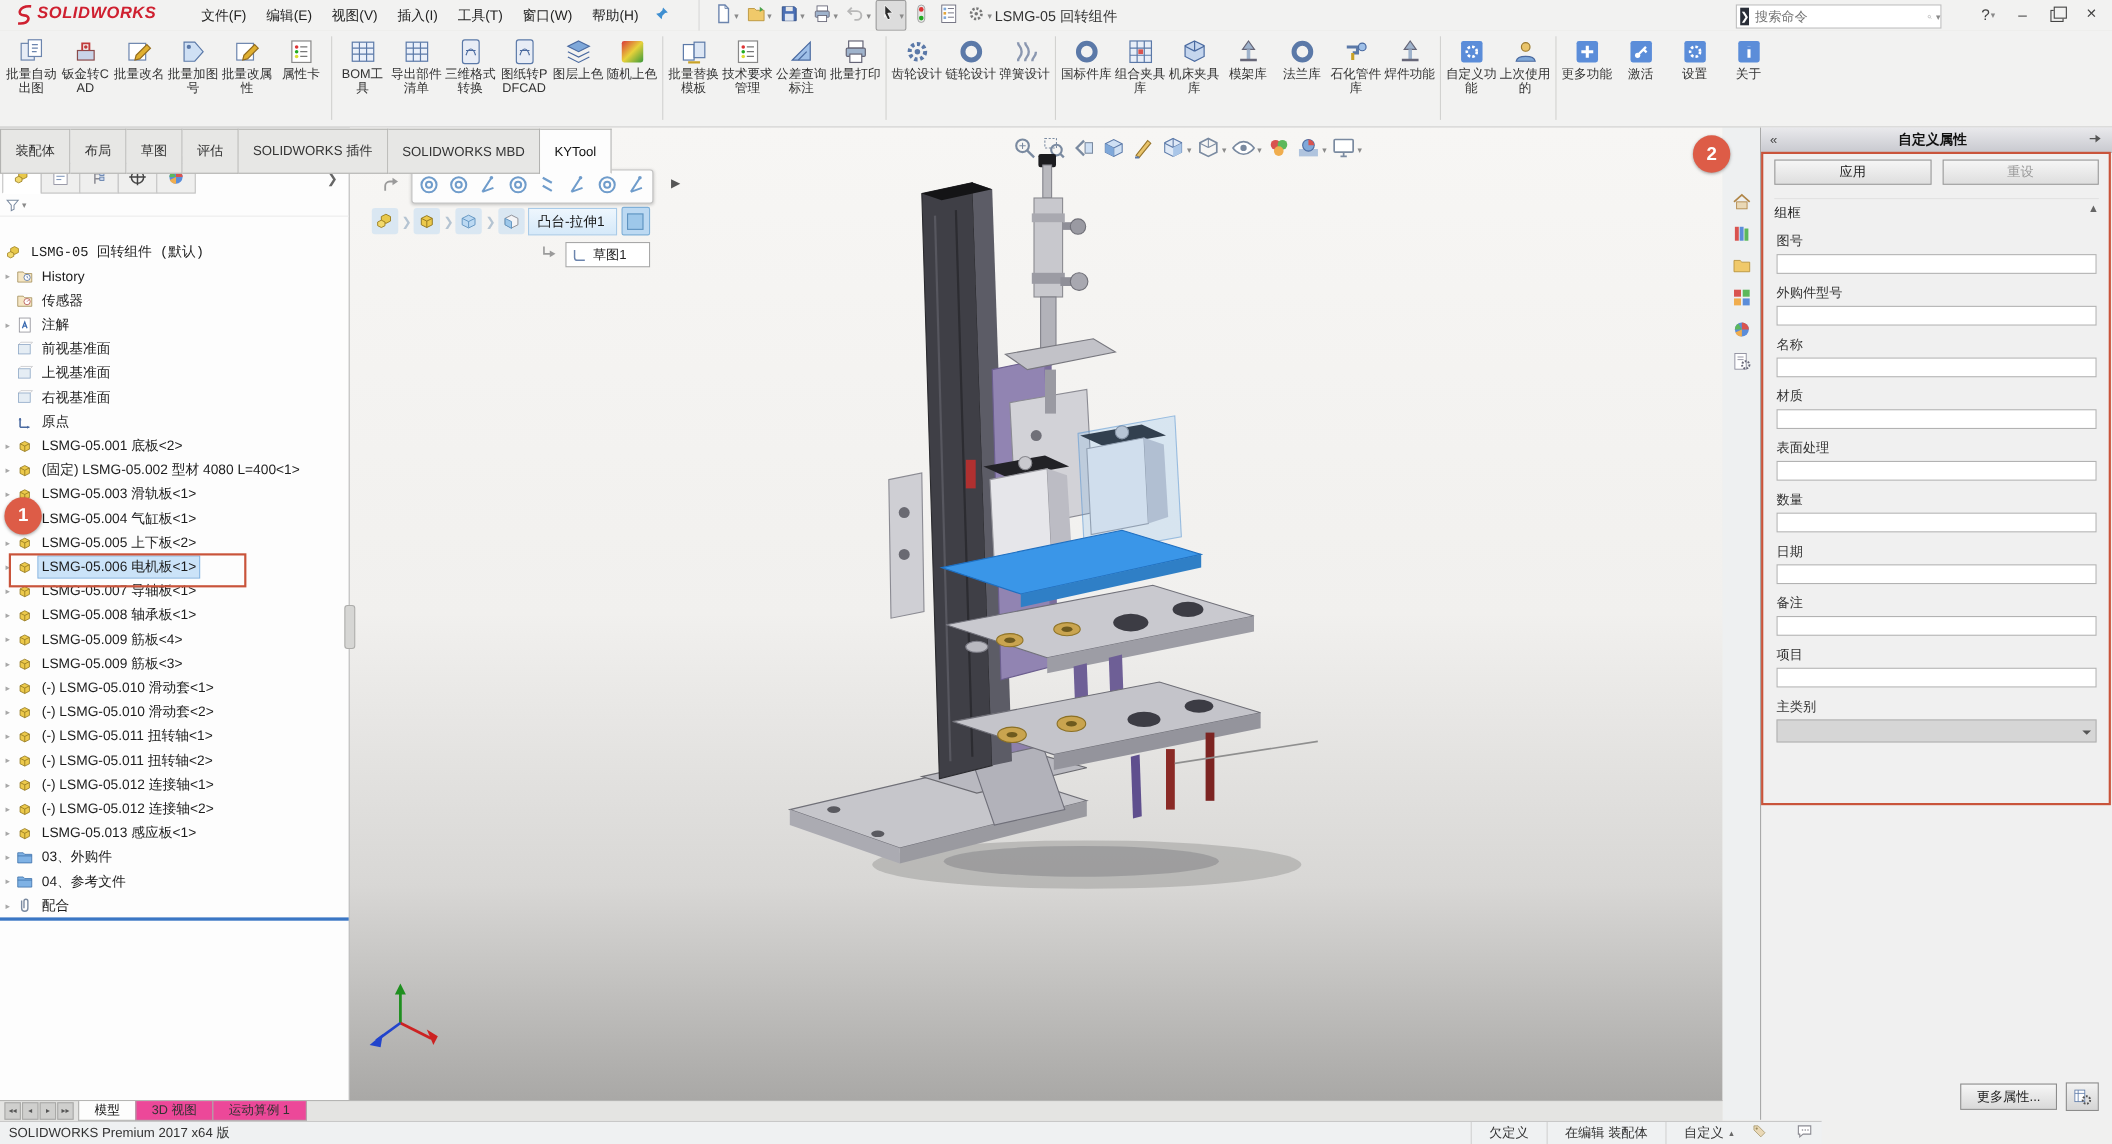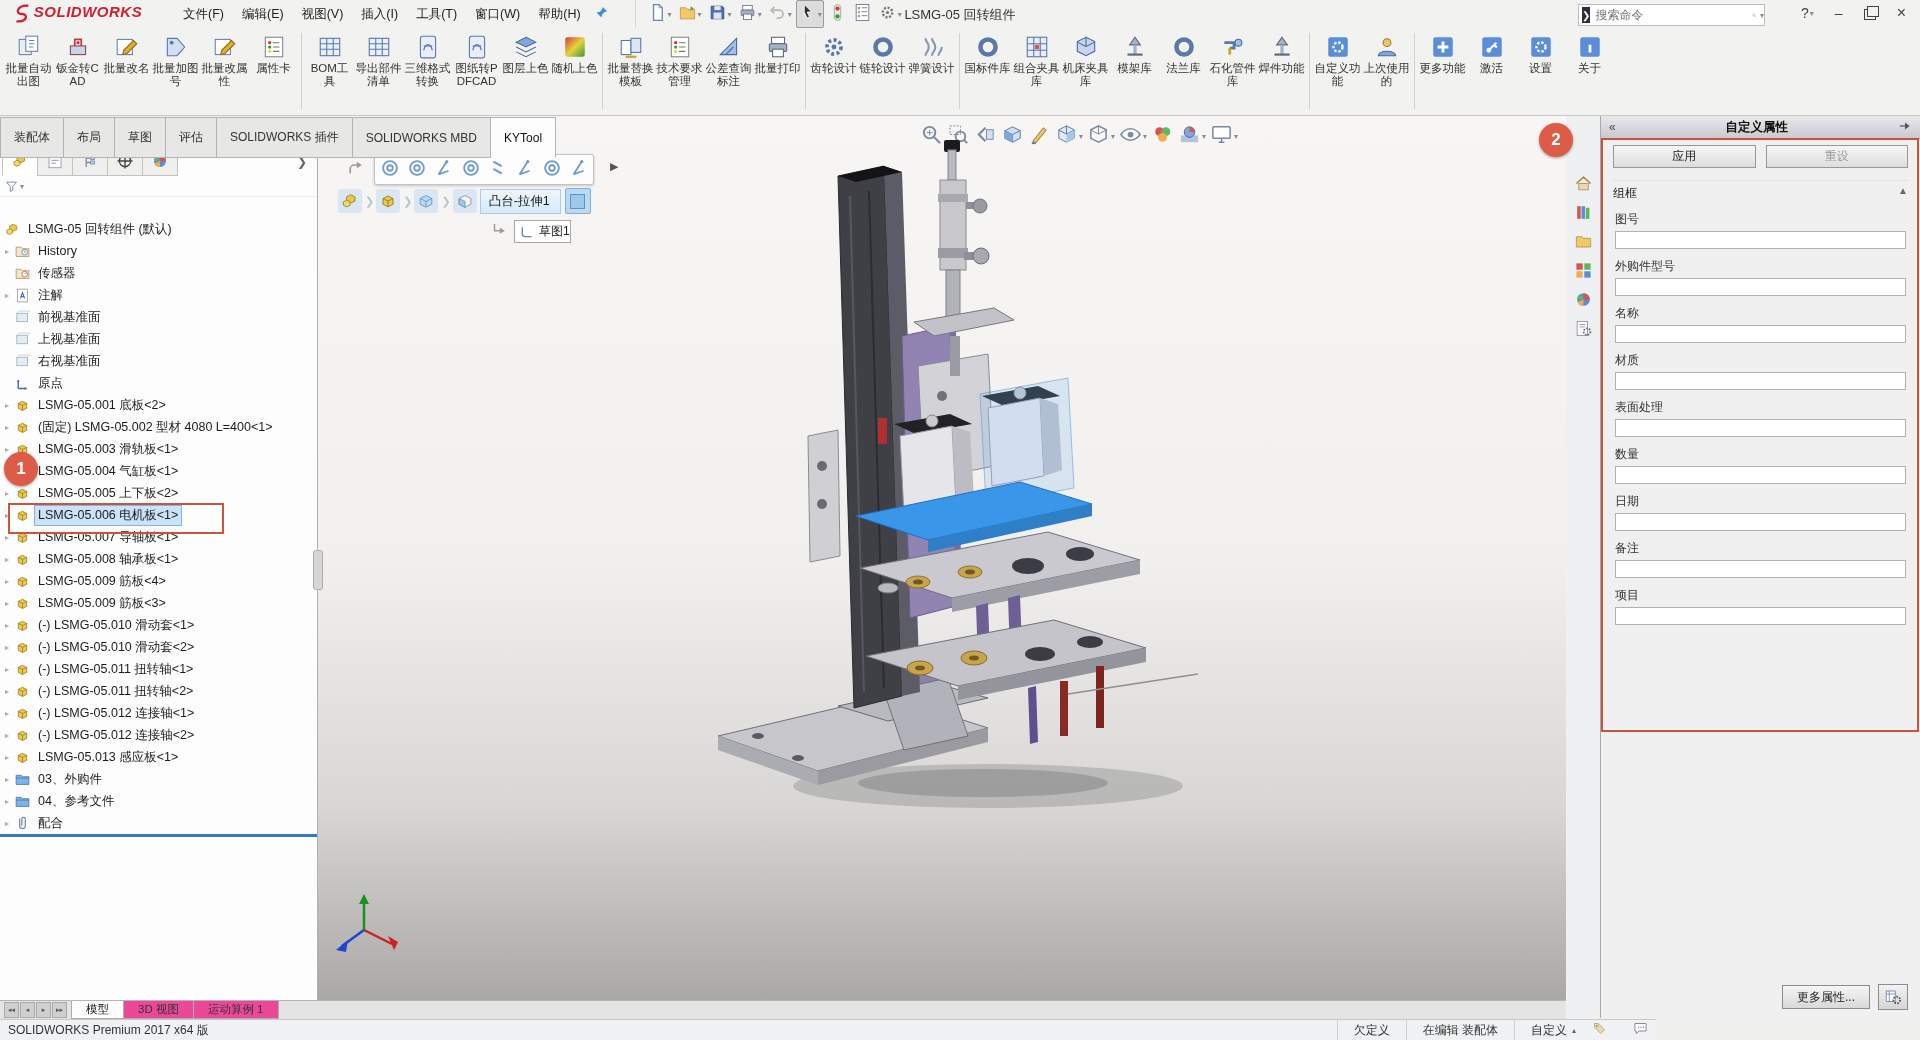--- a/index.html
+++ b/index.html
@@ -78,21 +78,21 @@
   #rel-expand{position:absolute;left:292px;top:44px;color:#555;font-size:11px}
   #breadcrumb{position:absolute;left:20px;top:72px;display:flex;align-items:center;height:26px}
   .bc-ic{width:24px;height:24px;background:rgba(185,215,242,.45);border-radius:3px;display:flex;align-items:center;justify-content:center;margin-right:1px}
   .bc-ic svg{width:20px;height:20px}
   .bc-sep{color:#b5c4d2;font-size:11px;margin:0 2px}
   #bc-label{background:linear-gradient(#eef6fd,#d5e9f9);border:1px solid #a9cbe8;padding:3px 10px 3px 8px;font-size:12.5px;color:#1a1a1a;margin-left:2px}
   #bc-face{width:24px;height:24px;background:#bcd9f2;border:1px solid #7fb0d8;border-radius:2px;margin-left:4px;display:flex;align-items:center;justify-content:center}
   #bc-face i{display:block;width:13px;height:13px;background:#9ec8ea;border:1px solid #5f93c0}
   #sketch-row{position:absolute;left:172px;top:104px;display:flex;align-items:center}
   #sketch-row .turn svg{width:18px;height:18px}
-  #sketch-chip{display:flex;align-items:center;background:#fff;border:1px solid #a8a8a8;padding:2px 0 2px 4px;margin-left:6px;font-size:12px;color:#222}
+  #sketch-chip{display:flex;align-items:center;background:#fff;border:1px solid #a8a8a8;padding:2px 20px 2px 4px;margin-left:6px;font-size:12px;color:#222}
   #sketch-chip svg{width:16px;height:16px;margin-right:4px}
   #model-svg{position:absolute;left:370px;top:20px}
   #triad{position:absolute;left:12px;top:776px}
   #vp-splitter{position:absolute;left:-5px;top:434px;width:8px;height:38px;background:#d6d6d4;border:1px solid #adadab;border-radius:3px}
 
   
   #task-strip{position:absolute;left:1566px;top:116px;width:34px;height:902px;background:#eef0f1;display:flex;flex-direction:column;align-items:center;padding-top:58px;box-sizing:border-box;gap:7px}
   .strip-btn{width:24px;height:22px;display:flex;align-items:center;justify-content:center}
   .strip-btn svg{width:19px;height:19px}
 
@@ -566,21 +566,21 @@
         </div>
         <span class="flyout">❯</span>
       </div>
     <div id="filter-row">
       <svg viewBox="0 0 24 24">
           <path d="M4 5h16l-6 7v6l-4 2v-8z" fill="#fff" stroke="#7a8aa0" stroke-width="1.5"></path>
         </svg>
       <span class="dd">▾</span>
     </div>
     <div id="tree-list">
-        <div class="trow root" style="padding-left: 4px;">
+        <div class="trow root" style="padding-left: 4px; font-family: Liberation Mono, monospace;">
           <span class="ticon"><svg viewBox="0 0 24 24">
               <path d="M8 7l5-2.5L18 7v5l-5 2.5L8 12z" fill="#e8c84a" stroke="#9a7d1e"></path>
               <path d="M4 13l4-2 4 2v4l-4 2-4-2z" fill="#f2d96b" stroke="#9a7d1e"></path>
             </svg></span>
           <span class="lbl">LSMG-05 回转组件 (默认)</span>
         </div>
         <div class="trow">
           <span class="arr">▸</span>
           <span class="ticon"><svg viewBox="0 0 24 24">
               <path d="M3 6h7l2 2h9v11H3z" fill="#f5e6c4" stroke="#a08a52"></path>
@@ -1153,20 +1153,27 @@
     <div id="panel-fields">
         <div class="pfield"><div class="flabel">图号</div><input style=""></div>
         <div class="pfield"><div class="flabel">外购件型号</div><input style=""></div>
         <div class="pfield"><div class="flabel">名称</div><input style=""></div>
         <div class="pfield"><div class="flabel">材质</div><input style=""></div>
         <div class="pfield"><div class="flabel">表面处理</div><input style=""></div>
         <div class="pfield"><div class="flabel">数量</div><input style=""></div>
         <div class="pfield"><div class="flabel">日期</div><input style=""></div>
         <div class="pfield"><div class="flabel">备注</div><input style=""></div>
         <div class="pfield"><div class="flabel">项目</div><input style=""></div>
+        <div class="pfield">
+          <div class="flabel">主类别</div>
+          <div class="pselect gray">
+            <span></span>
+            <span class="sel-arrow"></span>
+          </div>
+        </div>
       </div>
     <div id="more-row">
       <div id="more-btn">更多属性...</div>
       <div id="props-settings">
         <svg viewBox="0 0 24 24">
             <rect x="3" y="4" width="12" height="14" fill="#fff" stroke="#5b79a8"></rect>
             <path d="M3 8h12M7 4v14" stroke="#5b79a8"></path>
             <circle cx="17" cy="16" r="4.5" fill="none" stroke="#555" stroke-width="2.4" stroke-dasharray="2.2 1.8"></circle>
           </svg>
       </div>

